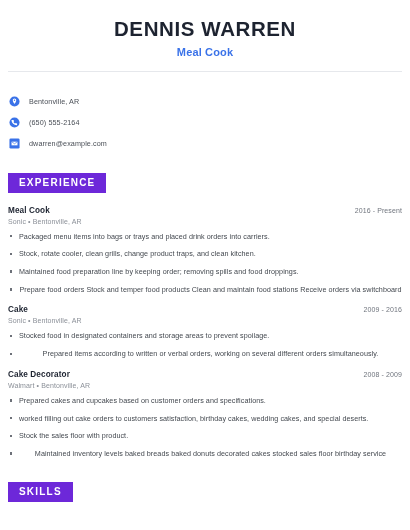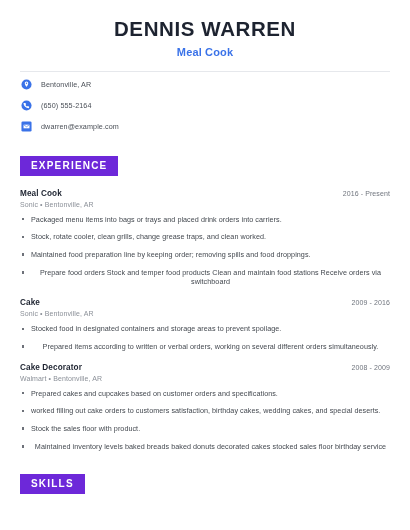--- a/index.html
+++ b/index.html
@@ -14,21 +14,21 @@
     font-family: "Liberation Sans", sans-serif;
     background: #ffffff;
     color: #20242b;
     -webkit-font-smoothing: antialiased;
   }
 
   .page {
     width: 410px;
     height: 530px;
     background: #ffffff;
-    padding: 0 20px;
+    padding: 0 8px;
     position: relative;
   }
 
   
   .header {
     padding-top: 17px;
     text-align: center;
   }
   .name {
     font-size: 20.5px;
@@ -47,21 +47,21 @@
 
   .divider {
     margin: 13px 0 0 0;
     height: 1px;
     background: #e6e8ec;
     width: 100%;
   }
 
   
   .contact {
-    margin-top: 7px;
+    margin-top: 24px;
     display: flex;
     flex-direction: column;
     gap: 9px;
   }
   .contact-row {
     display: flex;
     align-items: center;
     gap: 9px;
     height: 12px;
   }
@@ -199,21 +199,21 @@
     <div class="jobs">
 
       <div class="job">
         <div class="job-head">
           <span class="job-role">Meal Cook</span>
           <span class="job-dates">2016 - Present</span>
         </div>
         <div class="job-meta">Sonic  •  Bentonville, AR</div>
         <ul class="bullets">
           <li>Packaged menu items into bags or trays and placed drink orders into carriers.</li>
-          <li>Stock, rotate cooler, clean grills, change grease traps, and clean worked.</li>
+          <li>Stock, rotate cooler, clean grills, change product traps, and clean kitchen.</li>
           <li>Maintained food preparation line by keeping order; removing spills and food droppings.</li>
           <li>Prepare food orders Stock and temper food products Clean and maintain food stations Receive orders via switchboard</li>
         </ul>
       </div>
 
       <div class="job">
         <div class="job-head">
           <span class="job-role">Cake</span>
           <span class="job-dates">2009 - 2016</span>
         </div>

